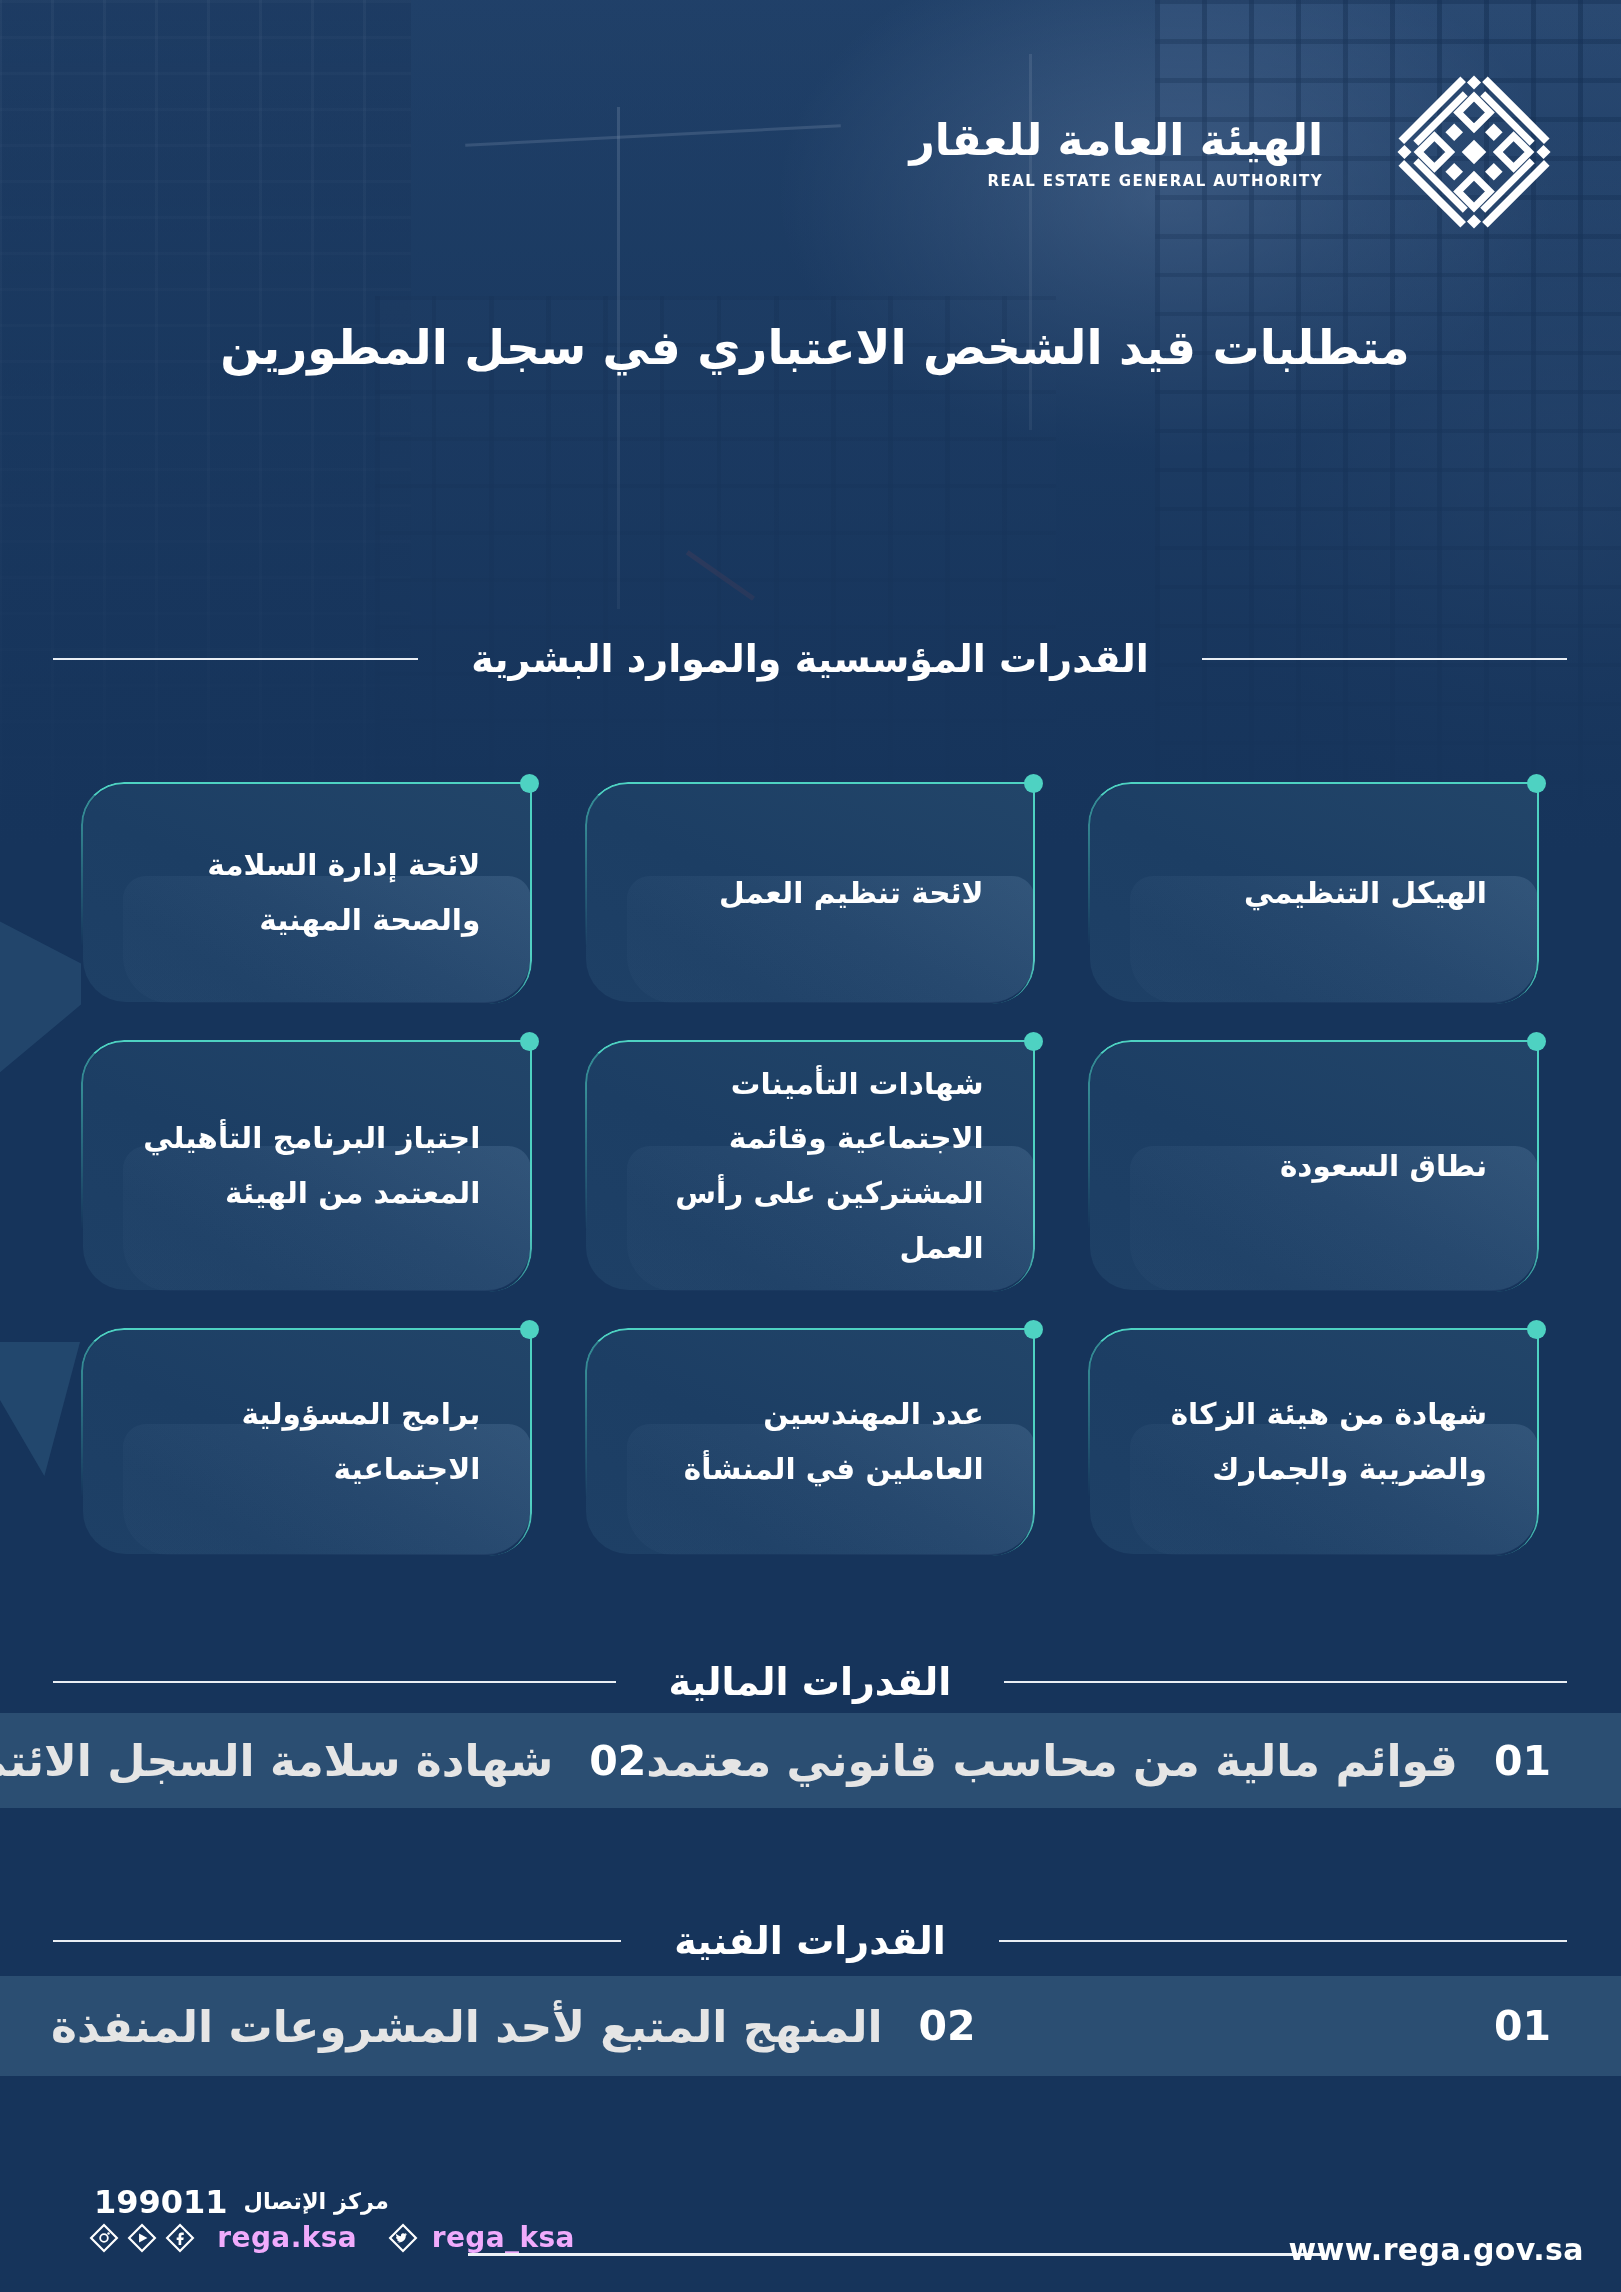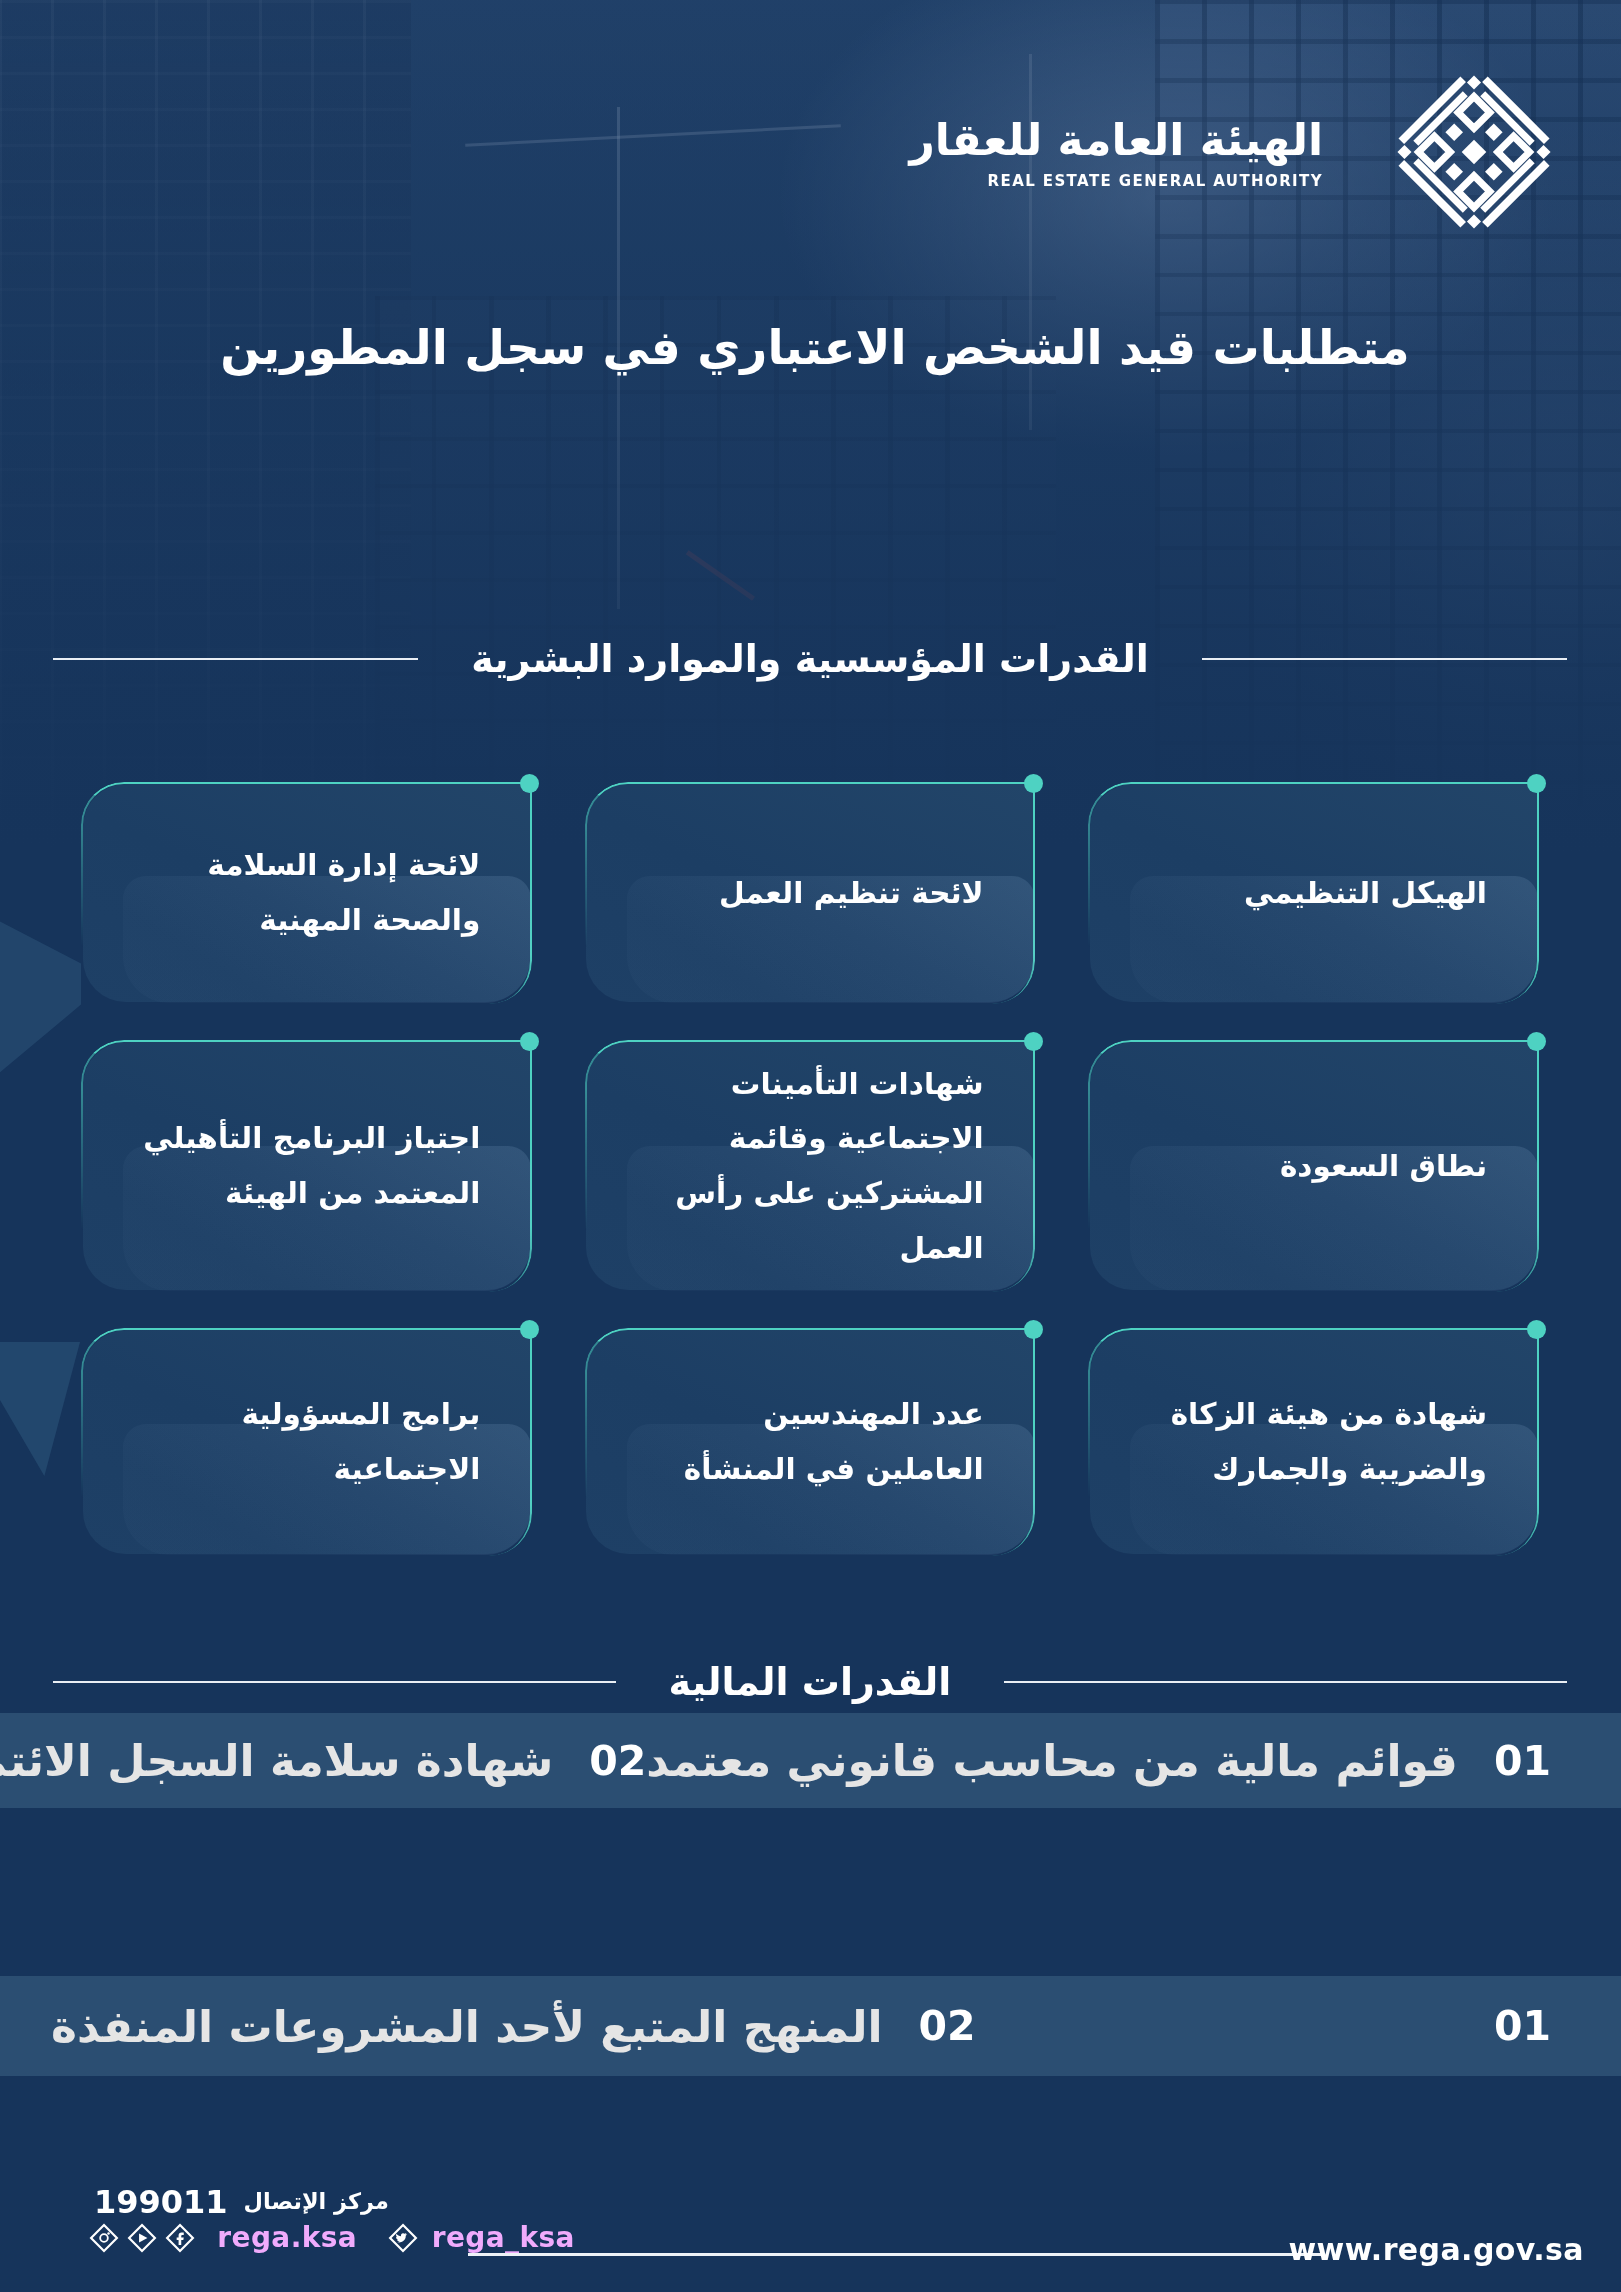--- a/index.html
+++ b/index.html
@@ -217,20 +217,25 @@
     <div class="req">
       <span class="num">01</span>
       <span class="req-text">قوائم مالية من محاسب قانوني معتمد</span>
     </div>
     <div class="req">
       <span class="num">02</span>
       <span class="req-text">شهادة سلامة السجل الائتماني</span>
     </div>
   </div>
 
+  <div class="section-head sec3">
+    <span class="line"></span>
+    <h3>القدرات الفنية</h3>
+    <span class="line"></span>
+  </div>
   <div class="stripe stripe2">
     <div class="req">
       <span class="num">01</span>
     </div>
     <div class="req">
       <span class="num">02</span>
       <span class="req-text">المنهج المتبع لأحد المشروعات المنفذة</span>
     </div>
   </div>
 

